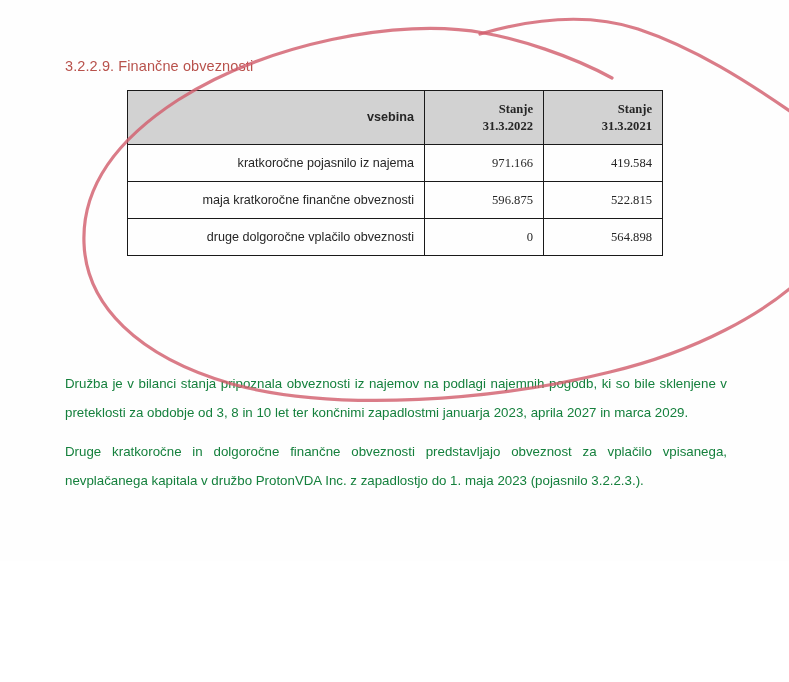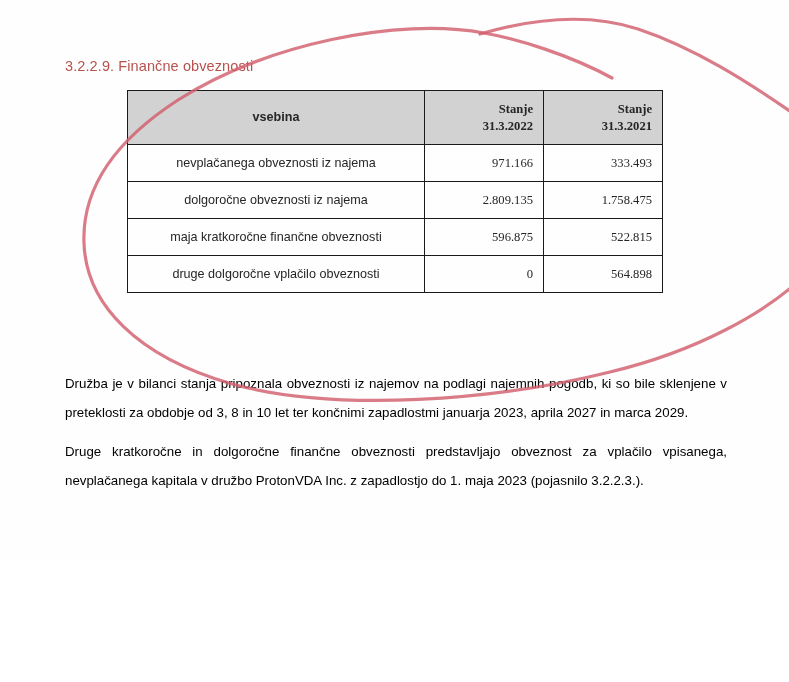--- a/index.html
+++ b/index.html
@@ -39,34 +39,34 @@
     font-size: 12.6px;
     vertical-align: middle;
   }
   table.fin-table thead th {
     background: var(--table-header-bg, #d2d2d2);
     height: 53px;
     font-weight: 700;
     white-space: pre-line;
     line-height: 1.35;
   }
-  table.fin-table .col-label { text-align: center; }
+  table.fin-table .col-label { text-align: right; }
   table.fin-table .col-num { text-align: right; font-family: Liberation Serif, serif; }
   table.fin-table tbody td { height: 36px; }
   table.fin-table tr.total-row td {
     font-weight: 700;
     font-style: italic;
   }
   .paragraphs {
     position: absolute;
     left: 65px; top: 369px;
     width: 662px;
     font-size: 13.3px;
     line-height: 29px;
-    color: #000000;
+    color: #15803d;
     text-align: justify;
   }
   .paragraphs p { margin: 0 0 10px 0; }
   .footer-divider {
     position: absolute;
     left: 62px; top: 615px;
     width: 660px; height: 3px;
     background: var(--footer-line-color, #bf4337);
   }
   .footer {
@@ -101,28 +101,23 @@
       <tr>
         <th class="col-label">vsebina</th>
         <th class="col-num">Stanje
 31.3.2022</th>
         <th class="col-num">Stanje
 31.3.2021</th>
       </tr>
     </thead>
     <tbody>
       <tr>
-        <td class="col-label">nevplačanega obveznosti iz najema</td>
+        <td class="col-label">kratkoročne pojasnilo iz najema</td>
         <td class="col-num">971.166</td>
-        <td class="col-num">333.493</td>
-      </tr>
-      <tr>
-        <td class="col-label">dolgoročne obveznosti iz najema</td>
-        <td class="col-num">2.809.135</td>
-        <td class="col-num">1.758.475</td>
+        <td class="col-num">419.584</td>
       </tr>
       <tr>
         <td class="col-label">maja kratkoročne finančne obveznosti</td>
         <td class="col-num">596.875</td>
         <td class="col-num">522.815</td>
       </tr>
       <tr>
         <td class="col-label">druge dolgoročne vplačilo obveznosti</td>
         <td class="col-num">0</td>
         <td class="col-num">564.898</td>

